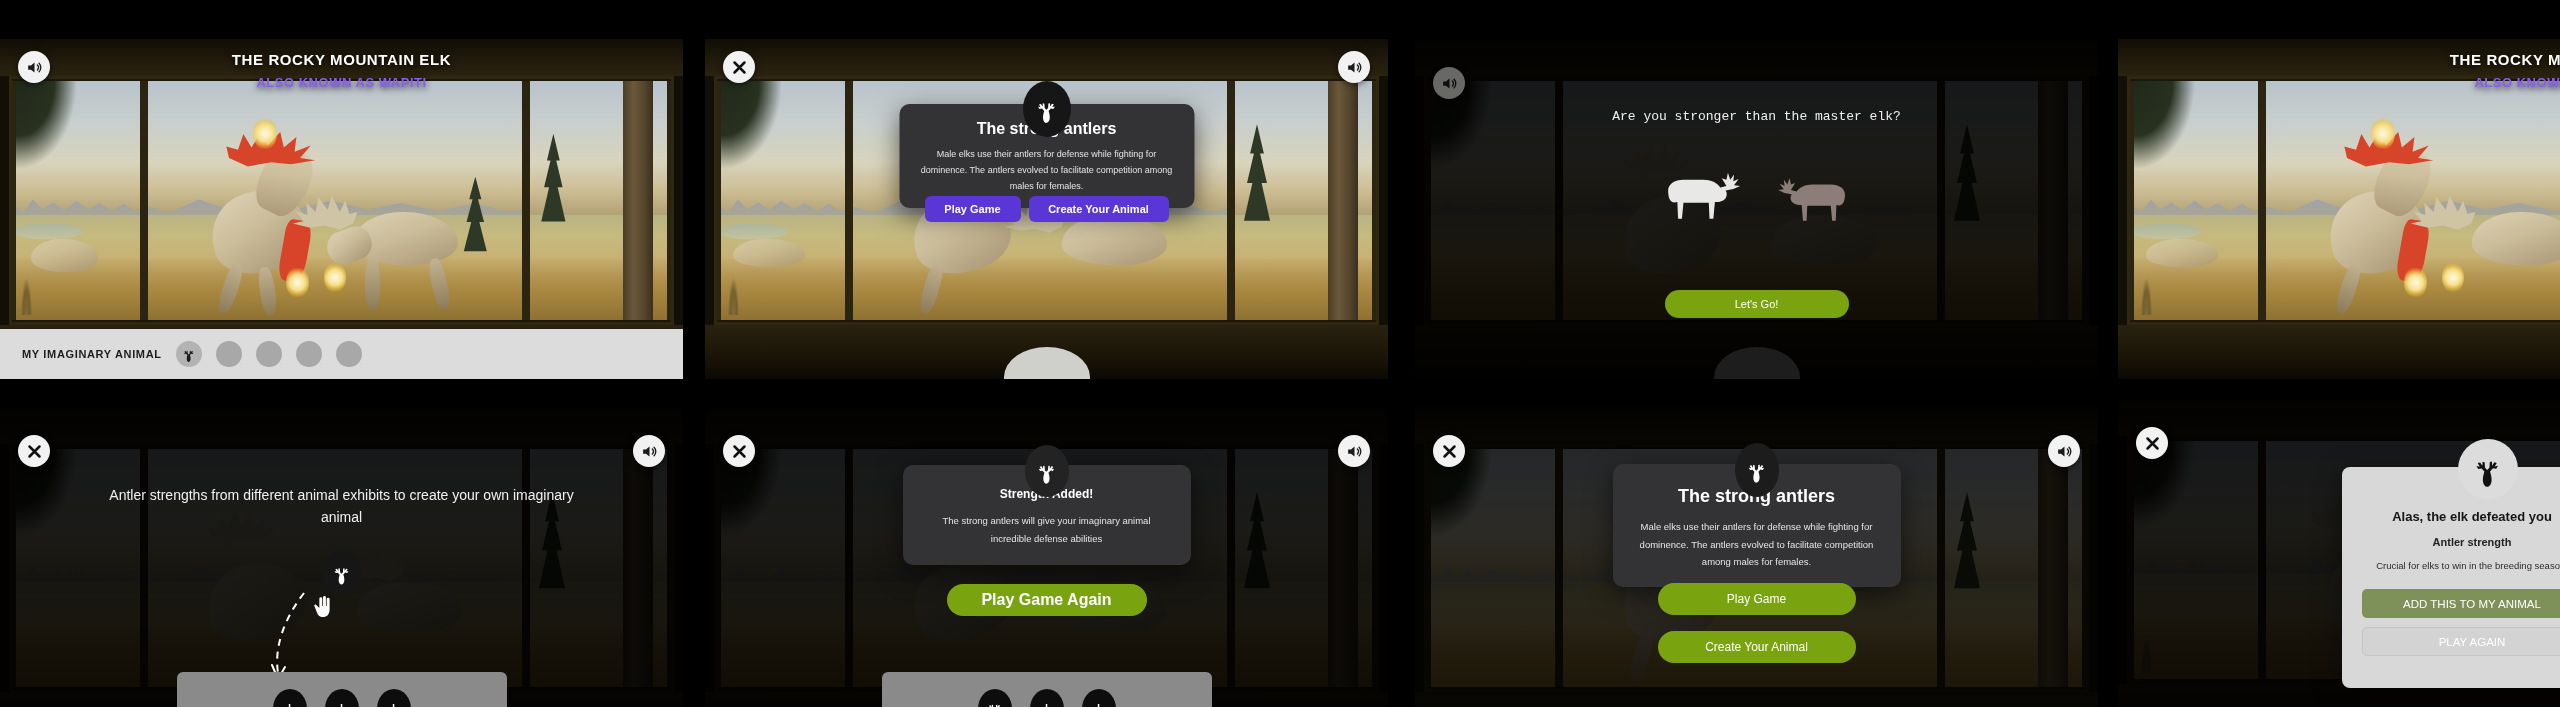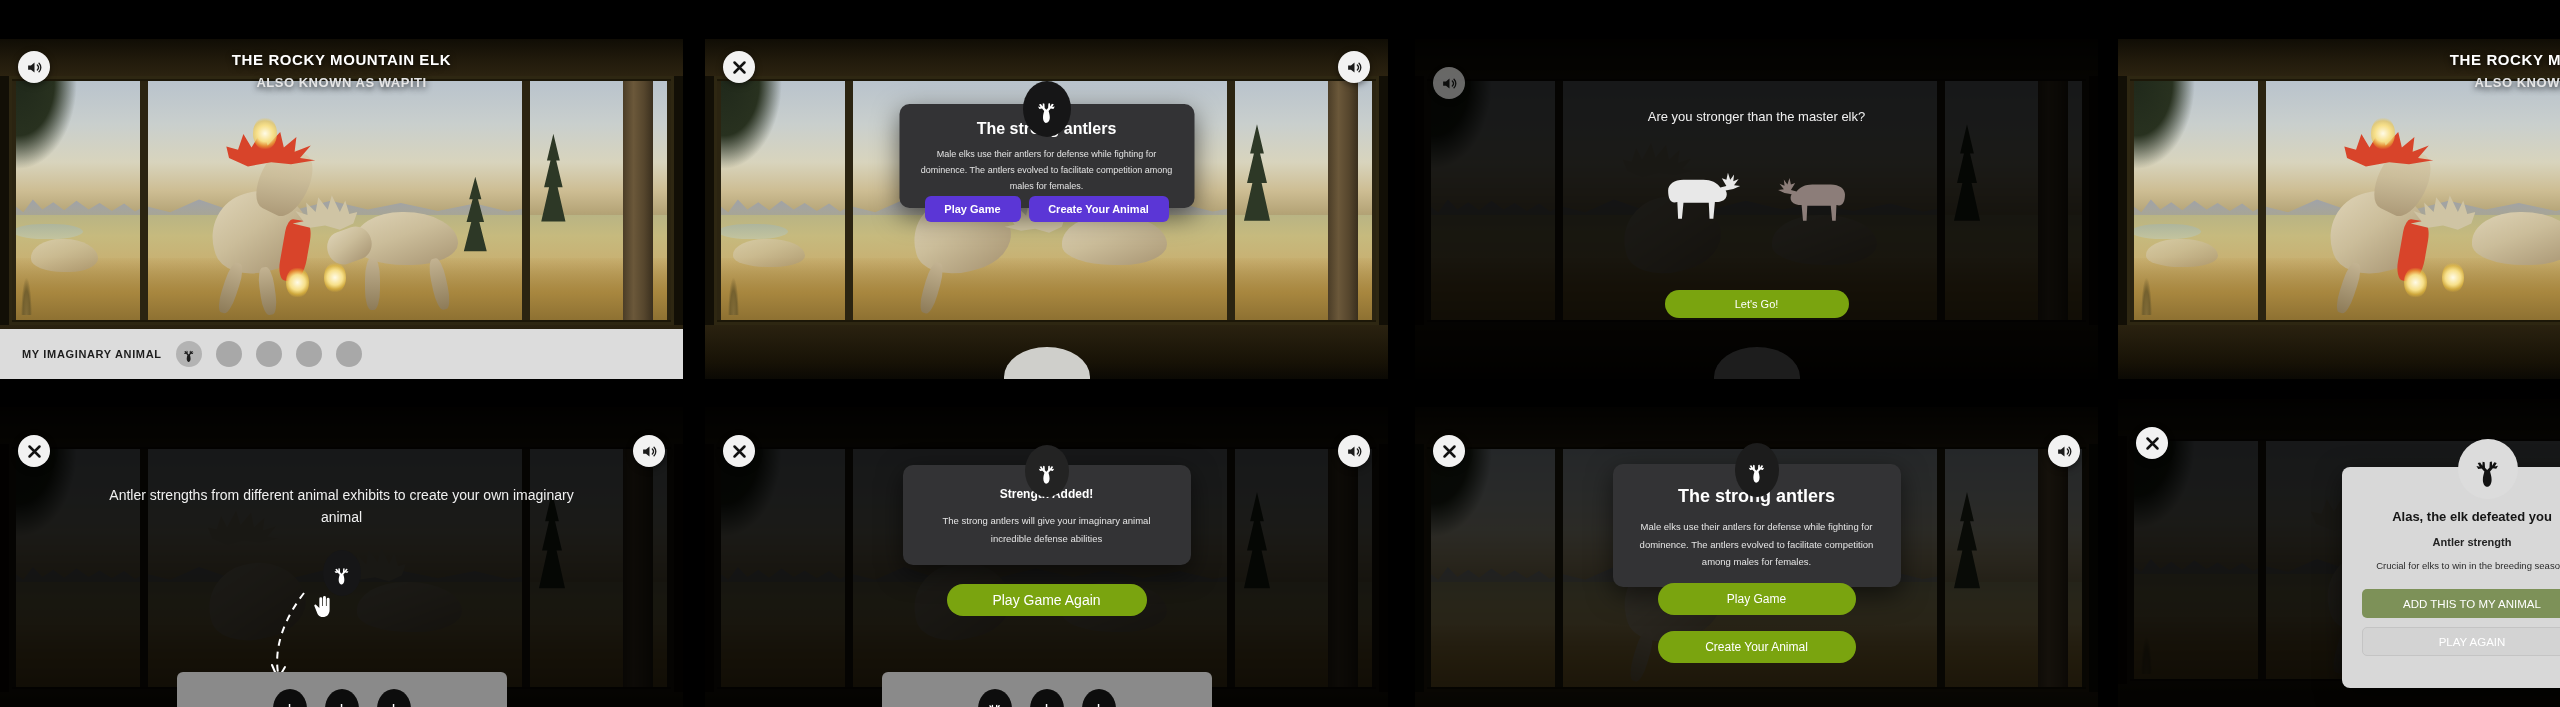--- a/index.html
+++ b/index.html
@@ -123,21 +123,21 @@
   }
   .ibtn svg { display:block; }
 
   
   .exhibit-title {
     position:absolute; width:100%; text-align:center; color:#fff;
     font-weight:bold; letter-spacing:.04em;
     text-shadow:0 2px 6px rgba(0,0,0,.85);
   }
   .exhibit-sub {
-    position:absolute; width:100%; text-align:center; color:#e5e5e5;
+    position:absolute; width:100%; text-align:center; color:#8b5cf6;
     font-weight:bold; letter-spacing:.04em;
     text-shadow:0 2px 6px rgba(0,0,0,.85);
   }
 
   
   .collect-bar {
     position:absolute; left:0; right:0; bottom:0; height:50px;
     background:#dcdcdc; display:flex; align-items:center; padding-left:22px; gap:14px;
   }
   .collect-label { font-size:11px; font-weight:bold; color:#1d1d1d; letter-spacing:.06em; }
@@ -370,21 +370,21 @@
       <div class="dim-strong"></div>
     </div>
 
     <div class="ibtn" style="left:18px;top:28px;width:32px;height:32px;opacity:.42;">
       <svg width="17" height="17" viewBox="0 0 24 24">
         <path d="M3 9v6h4l5 4V5L7 9H3z" fill="#1b1b1b"></path>
         <path d="M16 8.5a5 5 0 010 7M18.4 6a8.5 8.5 0 010 12" stroke="#1b1b1b" stroke-width="1.9" fill="none" stroke-linecap="round"></path>
       </svg>
     </div>
 
-    <div class="game-sub" style="top:70px;font-size:13px;">Are you stronger than the master elk?</div>
+    <div class="game-sub" style="top:70px;font-size:13px;font-family:Liberation Mono, monospace;">Are you stronger than the master elk?</div>
 
     <div class="fighters" style="top:128px;height:70px;">
       <svg width="92" height="70" viewBox="0 0 120 90">
         <path d="M8 30c0-8 8-14 20-14h26c10 0 18 4 22 10l8-2-6-10 6 2 2-9 3 9 5-7-1 9 7-3-6 8 8 1-9 4-10 2c2 3 2 7 0 10-3 4-8 5-14 5l-2 22h-5l-1-21H28l-2 21h-5l-1-22C11 48 8 40 8 30z" fill="#e8e8e8"></path>
       </svg>
       <svg width="88" height="64" viewBox="0 0 120 90">
         <g transform="translate(120,0) scale(-1,1)">
           <path d="M8 30c0-8 8-14 20-14h26c10 0 18 4 22 10l8-2-6-10 6 2 2-9 3 9 5-7-1 9 7-3-6 8 8 1-9 4-10 2c2 3 2 7 0 10-3 4-8 5-14 5l-2 22h-5l-1-21H28l-2 21h-5l-1-22C11 48 8 40 8 30z" fill="#8c7d79"></path>
         </g>
       </svg>
@@ -558,21 +558,21 @@
       <svg width="22" height="28" viewBox="0 0 24 28">
         <path d="M12 28c-2.6 0-4-2.4-4-5.6 0-2.6.8-4.8 1.2-6.4L7 13.6 4.4 14 3 11.6l2.6.6L4 9.4l1.9-.5 1.7 2.6.2-3.2 1.6.4.3 4.4 1.6 1.7 1.8-1.8.3-4.4 1.6-.4.2 3.3 1.7-2.7 1.9.5-1.6 2.8 2.6-.6-1.4 2.4-2.6-.4-2.2 2.4c.4 1.6 1.2 3.8 1.2 6.4 0 3.2-1.4 5.6-4 5.6z" fill="#fff"></path>
       </svg>
     </div>
 
     <div class="card" style="left:50%;transform:translateX(-50%);top:58px;width:288px;padding:22px 22px 18px;">
       <h2 style="font-size:12px;margin-bottom:11px;">Strength Added!</h2>
       <p style="font-size:9.5px;line-height:1.85;">The strong antlers will give your imaginary animal incredible defense abilities</p>
     </div>
 
-    <div class="btn btn-green" style="position:absolute;left:50%;transform:translateX(-50%);top:177px;width:200px;height:32px;font-size:14px;font-weight:normal;">Play Game Again</div>
+    <div class="btn btn-green" style="position:absolute;left:50%;transform:translateX(-50%);top:177px;width:200px;height:32px;font-size:16px;font-weight:bold;">Play Game Again</div>
 
     <div class="tray" style="left:50%;transform:translateX(-50%);bottom:0;width:330px;height:74px;">
       <div class="tray-slot" style="width:34px;height:40px;">
         <svg width="18" height="22" viewBox="0 0 24 28">
           <path d="M12 28c-2.6 0-4-2.4-4-5.6 0-2.6.8-4.8 1.2-6.4L7 13.6 4.4 14 3 11.6l2.6.6L4 9.4l1.9-.5 1.7 2.6.2-3.2 1.6.4.3 4.4 1.6 1.7 1.8-1.8.3-4.4 1.6-.4.2 3.3 1.7-2.7 1.9.5-1.6 2.8 2.6-.6-1.4 2.4-2.6-.4-2.2 2.4c.4 1.6 1.2 3.8 1.2 6.4 0 3.2-1.4 5.6-4 5.6z" fill="#fff"></path>
         </svg>
       </div>
       <div class="tray-slot" style="width:34px;height:40px;font-size:19px;">
         <span>+</span>
       </div>

